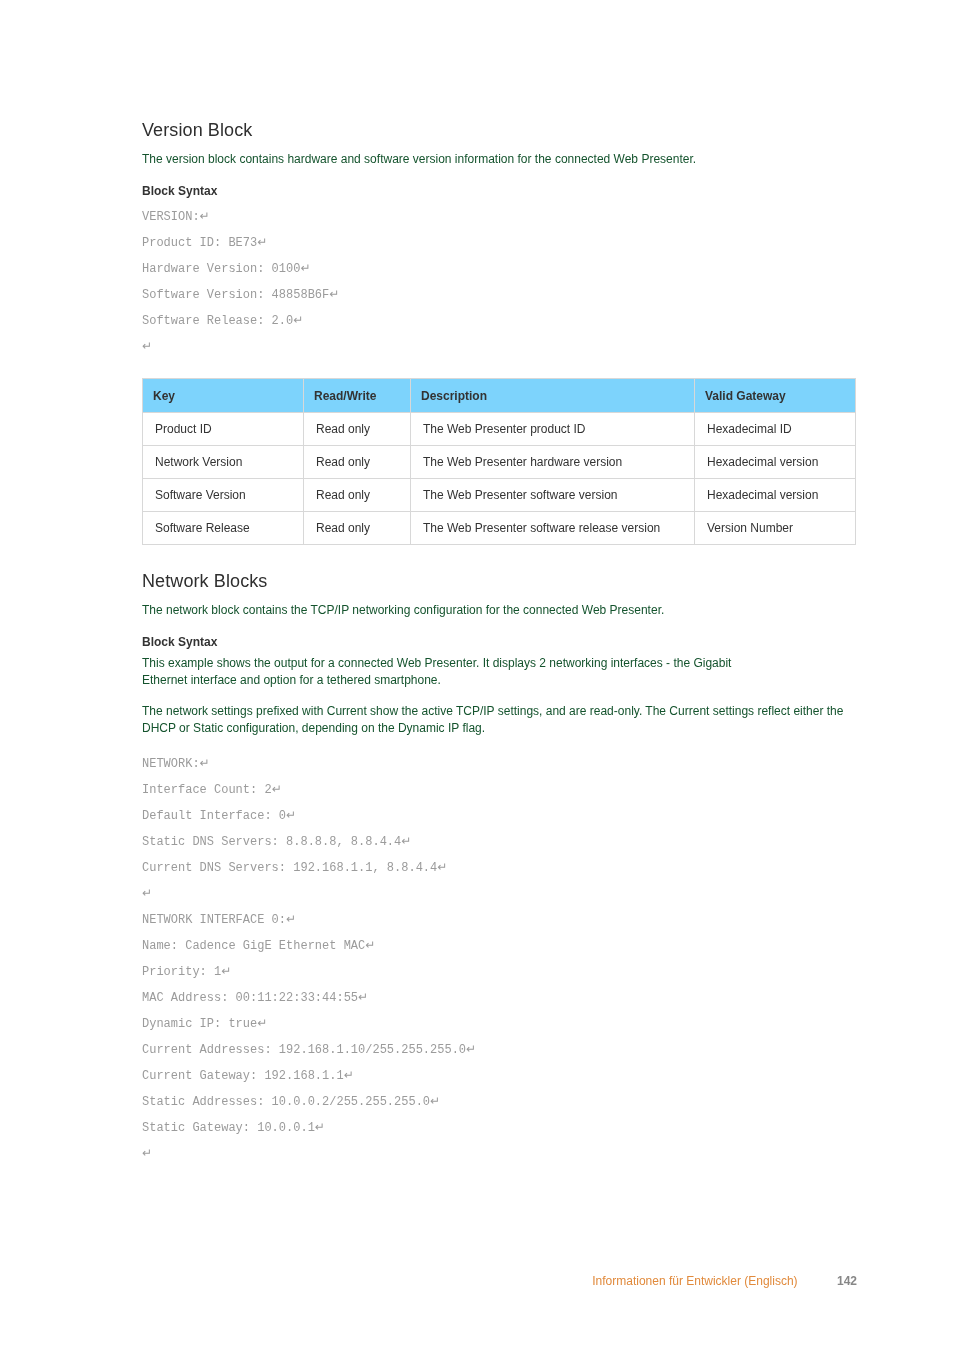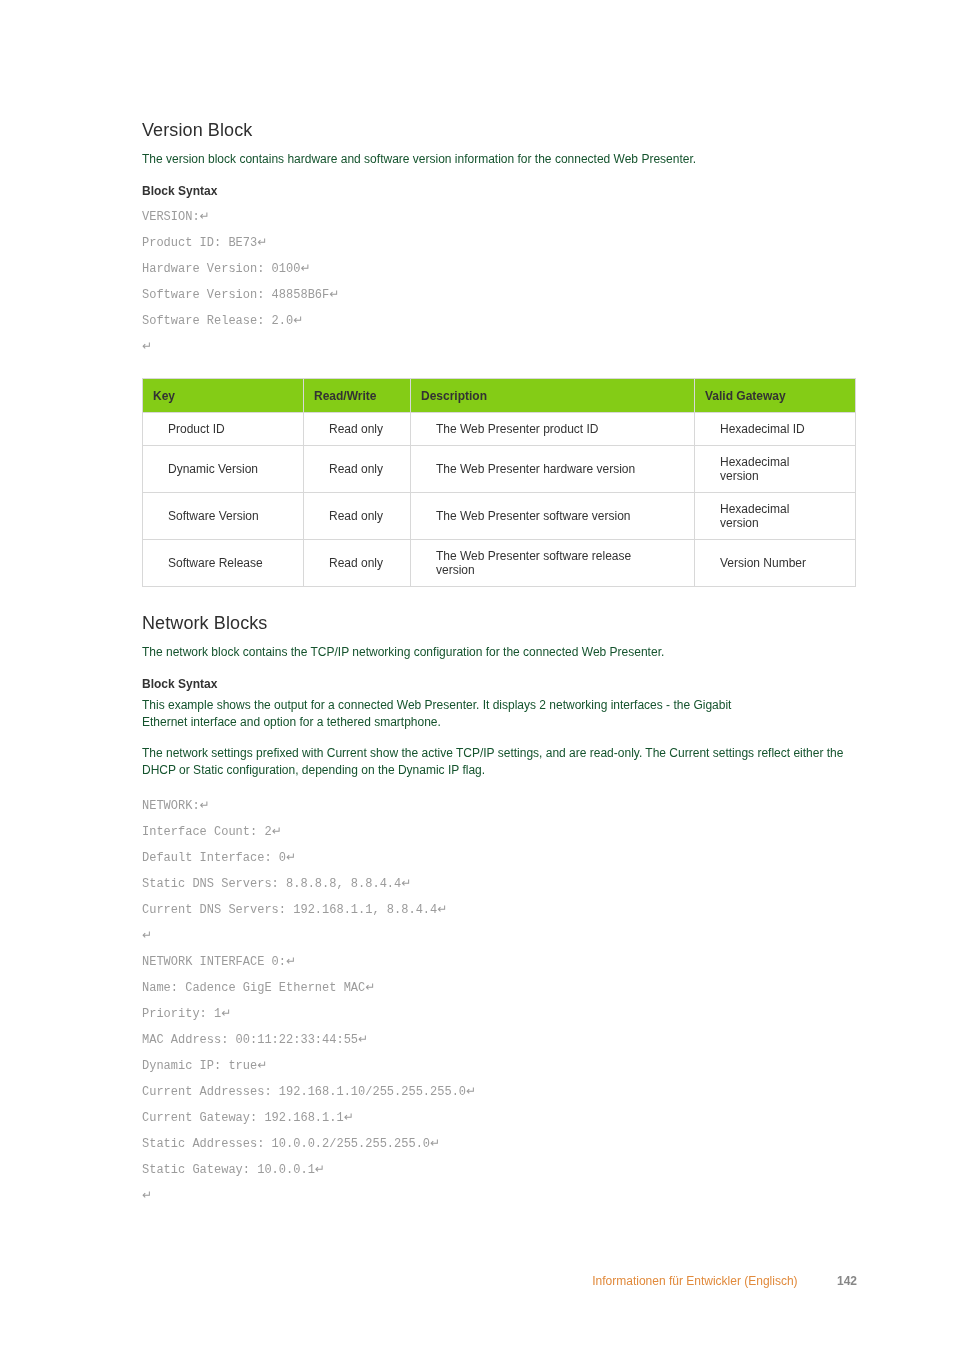--- a/index.html
+++ b/index.html
@@ -57,27 +57,27 @@
     width: 714px;
     margin: 2px 0 26px 0;
     font-size: 12px;
   }
   table.params th, table.params td {
     border: 1px solid #d8d8d8;
     text-align: left;
     vertical-align: middle;
   }
   table.params th {
-    background: #84cc16;
+    background: #7dd3fc;
     font-weight: 700;
     padding: 10px 10px 9px 10px;
     color: #333333;
   }
   table.params td {
-    padding: 9px 25px;
+    padding: 9px 12px;
     color: #333333;
   }
   .col-key { width: 140px; }
   .col-rw { width: 86px; }
   .col-desc { width: auto; }
   .col-vals { width: 140px; }
   .footer {
     position: absolute;
     bottom: 46px;
     right: 97px;
@@ -122,21 +122,21 @@
       </tr>
     </thead>
     <tbody>
         <tr>
           <td>Product ID</td>
           <td>Read only</td>
           <td>The Web Presenter product ID</td>
           <td>Hexadecimal ID</td>
         </tr>
         <tr>
-          <td>Dynamic Version</td>
+          <td>Network Version</td>
           <td>Read only</td>
           <td>The Web Presenter hardware version</td>
           <td>Hexadecimal version</td>
         </tr>
         <tr>
           <td>Software Version</td>
           <td>Read only</td>
           <td>The Web Presenter software version</td>
           <td>Hexadecimal version</td>
         </tr>

